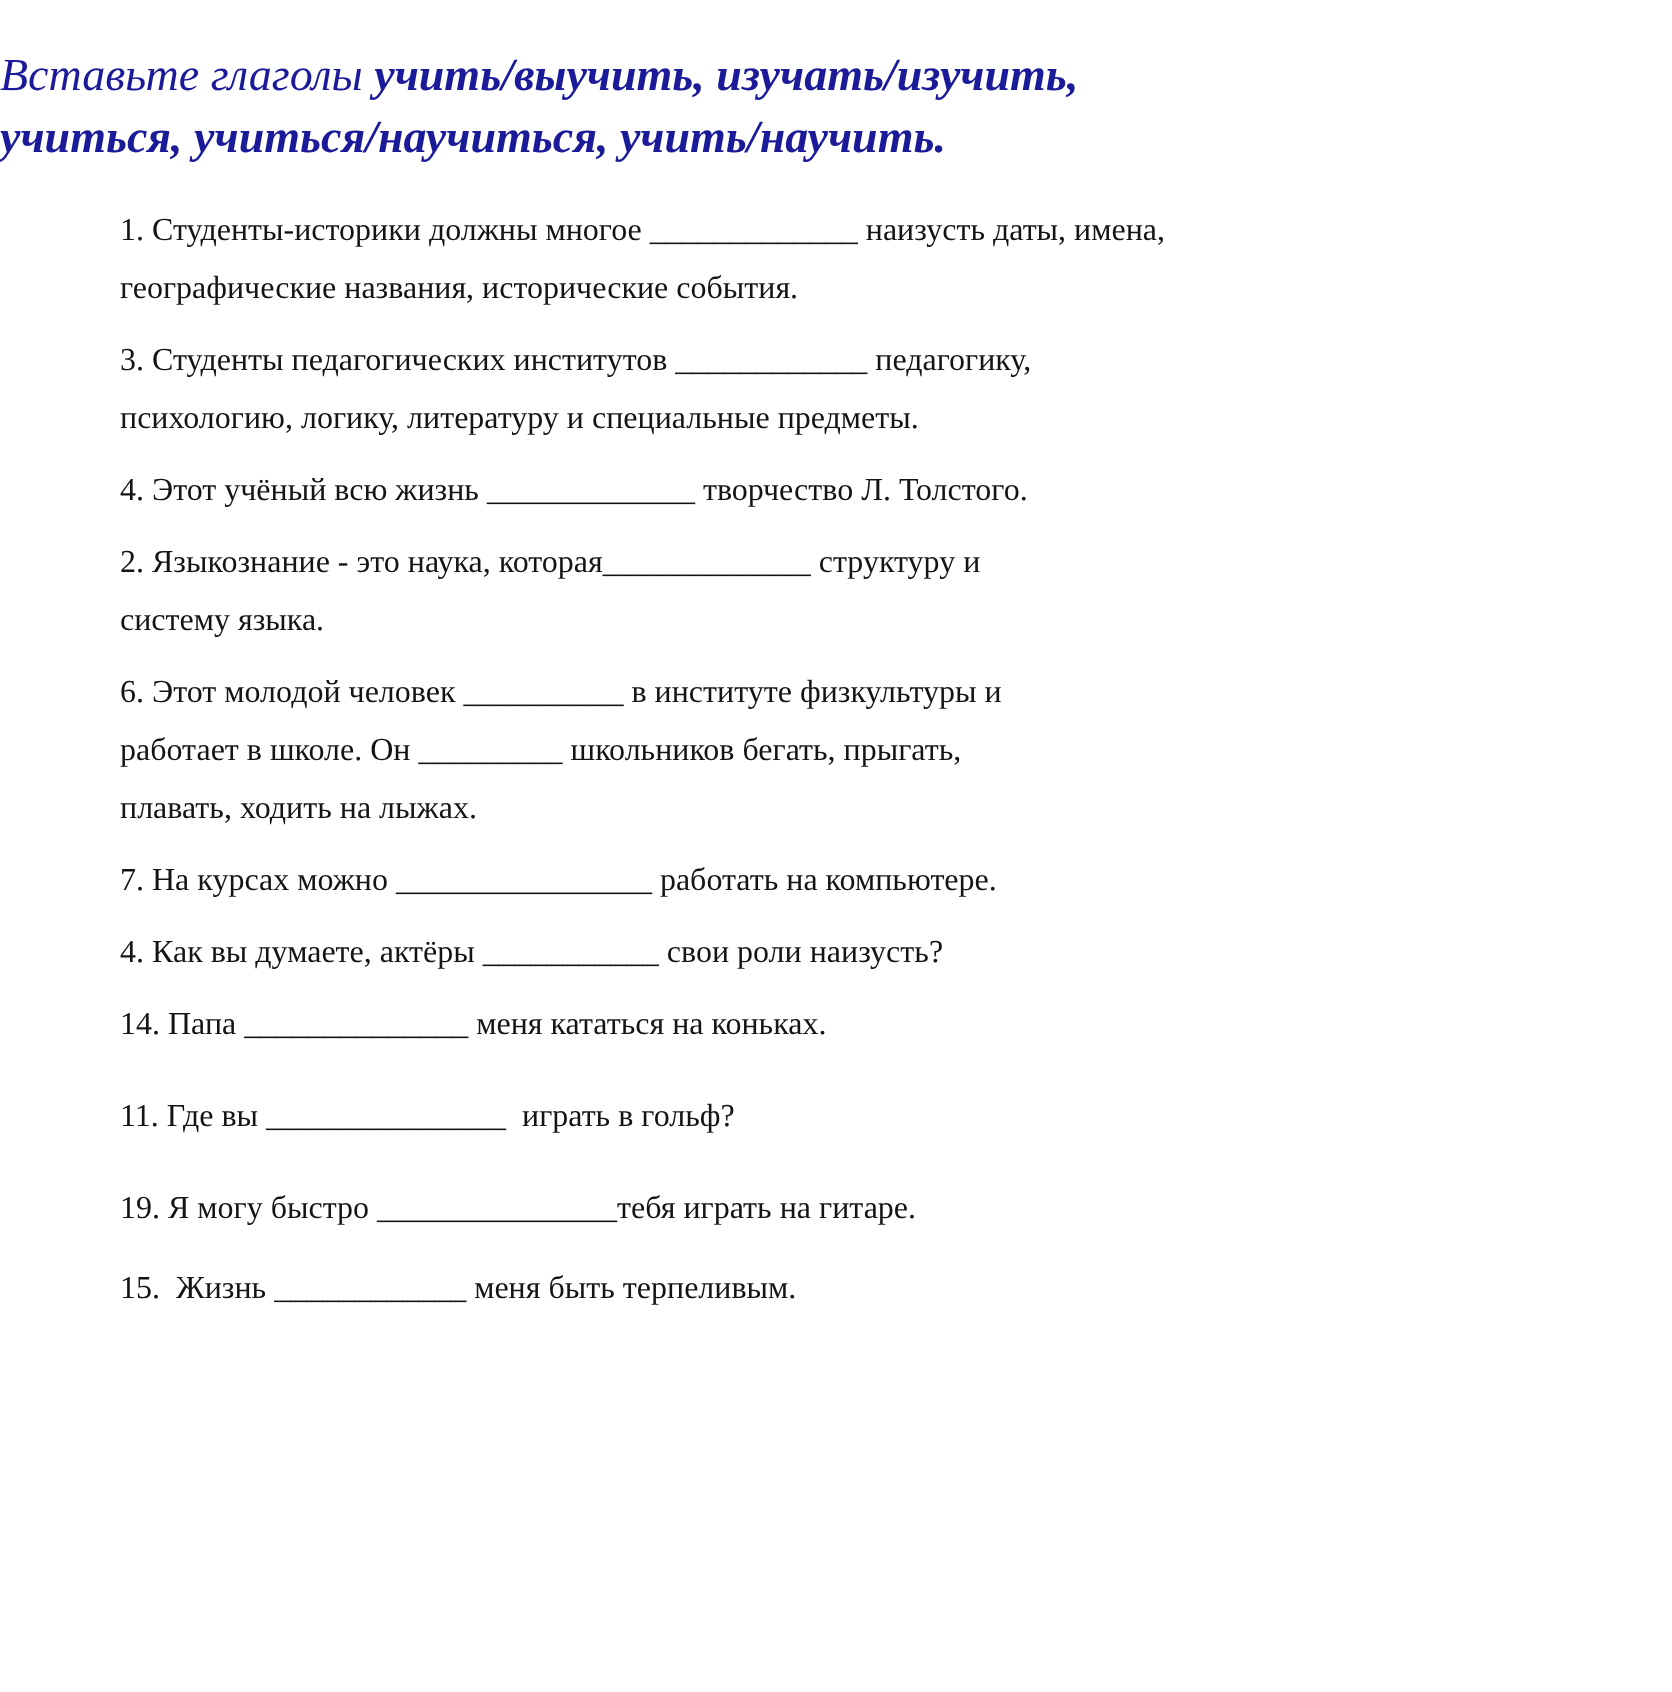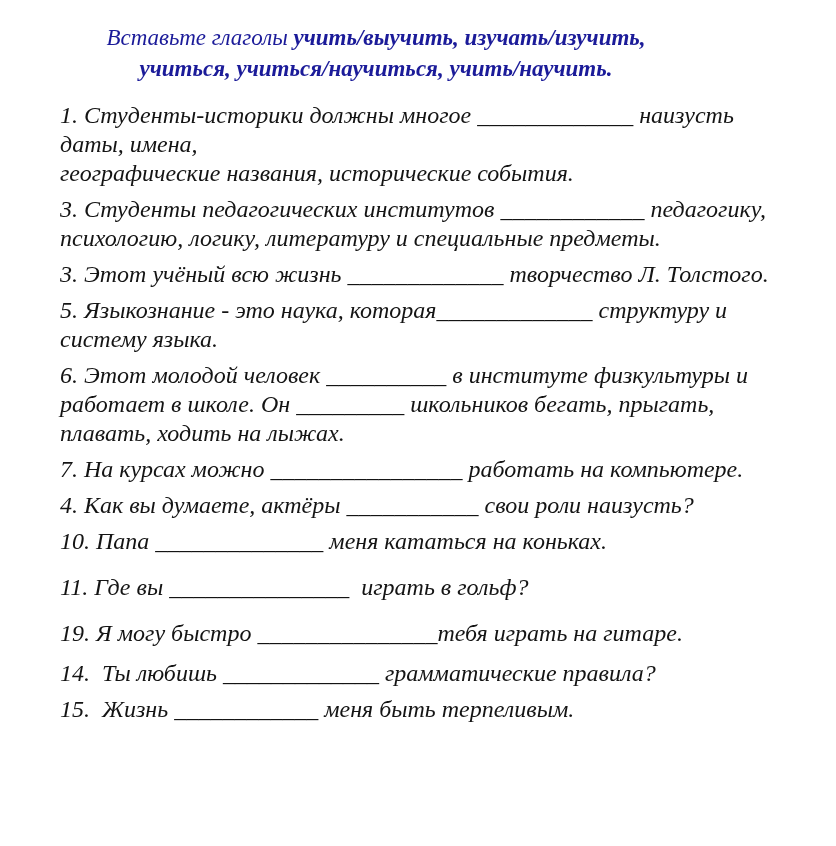--- a/index.html
+++ b/index.html
@@ -11,71 +11,68 @@
     position: relative;
     width: 836px;
     height: 846px;
     background: #ffffff;
     overflow: hidden;
     font-family: "Liberation Serif", "DejaVu Serif", serif;
     color: #141414;
   }
   .title {
     margin: 22px 84px 0 0;
-    text-align: center;
     font-size: 23px;
     line-height: 31px;
     font-weight: normal;
     color: #1b1b99;
     white-space: pre-wrap;
   }
   .title .t-reg {
     font-style: italic;
     font-weight: normal;
   }
   .title .t-bold {
     font-style: italic;
     font-weight: bold;
   }
   .items {
     margin-top: 17px;
     padding: 0 40px 0 60px;
   }
   .item {
     margin: 0 0 7px 0;
-    font-size: 24px;
+    font-size: 16px;
     line-height: 29px;
     white-space: pre-wrap;
     color: #141414;
-    font-style: italic;
   }
   .item.gap-none { margin-bottom: 1px; }
   .item.gap-md   { margin-bottom: 11px; }
   .item.gap-lg   { margin-bottom: 17px; }
 </style>
 </head>
 <body>
 
 <div class="page">
 
   <h1 class="title"><span class="t-reg">Вставьте глаголы </span><span class="t-bold">учить/выучить, изучать/изучить,</span><br><span class="t-bold">учиться, учиться/научиться, учить/научить.</span></h1>
 
   <div class="items">
     <p class="item">1. Студенты-историки должны многое _____________ наизусть даты, имена,
 географические названия, исторические события.</p>
     <p class="item">3. Студенты педагогических институтов ____________ педагогику,
 психологию, логику, литературу и специальные предметы.</p>
-    <p class="item">3. Этот учёный всю жизнь _____________ творчество Л. Толстого.</p>
-    <p class="item">5. Языкознание - это наука, которая_____________ структуру и
+    <p class="item">4. Этот учёный всю жизнь _____________ творчество Л. Толстого.</p>
+    <p class="item">2. Языкознание - это наука, которая_____________ структуру и
 систему языка.</p>
     <p class="item">6. Этот молодой человек __________ в институте физкультуры и
 работает в школе. Он _________ школьников бегать, прыгать,
 плавать, ходить на лыжах.</p>
     <p class="item">7. На курсах можно ________________ работать на компьютере.</p>
     <p class="item">4. Как вы думаете, актёры ___________ свои роли наизусть?</p>
-    <p class="item gap-lg">10. Папа ______________ меня кататься на коньках.</p>
+    <p class="item gap-lg">14. Папа ______________ меня кататься на коньках.</p>
     <p class="item gap-lg">11. Где вы _______________  играть в гольф?</p>
     <p class="item gap-md">19. Я могу быстро _______________тебя играть на гитаре.</p>
-    <p class="item">14.  Ты любишь _____________ грамматические правила?</p>
     <p class="item">15.  Жизнь ____________ меня быть терпеливым.</p>
   </div>
 
 </div>
 
 </body></html>

